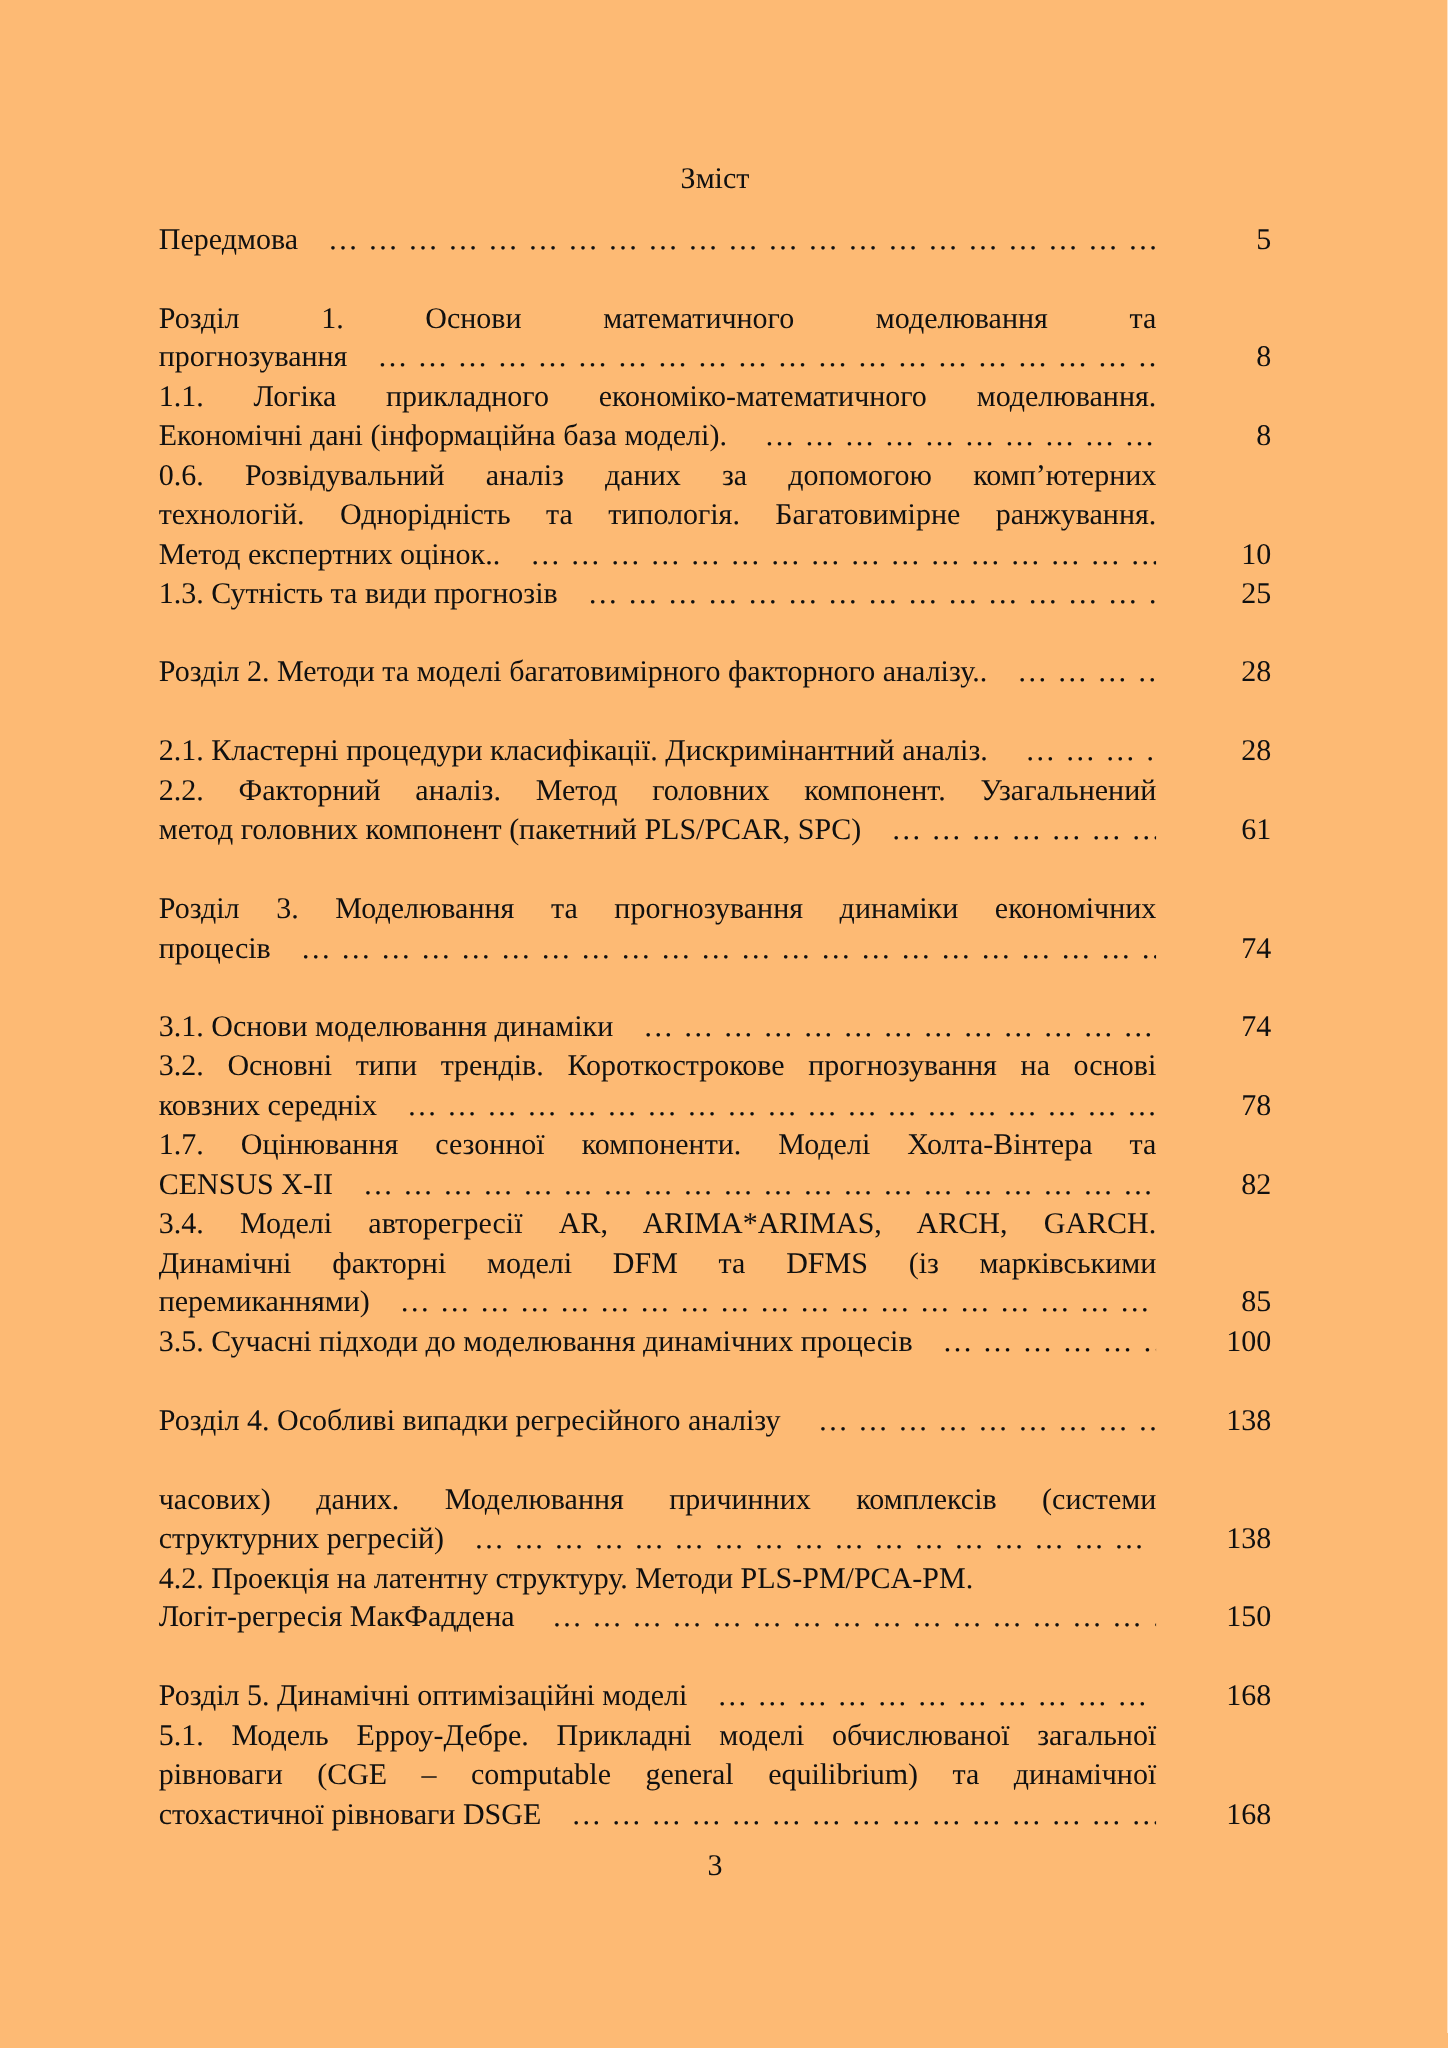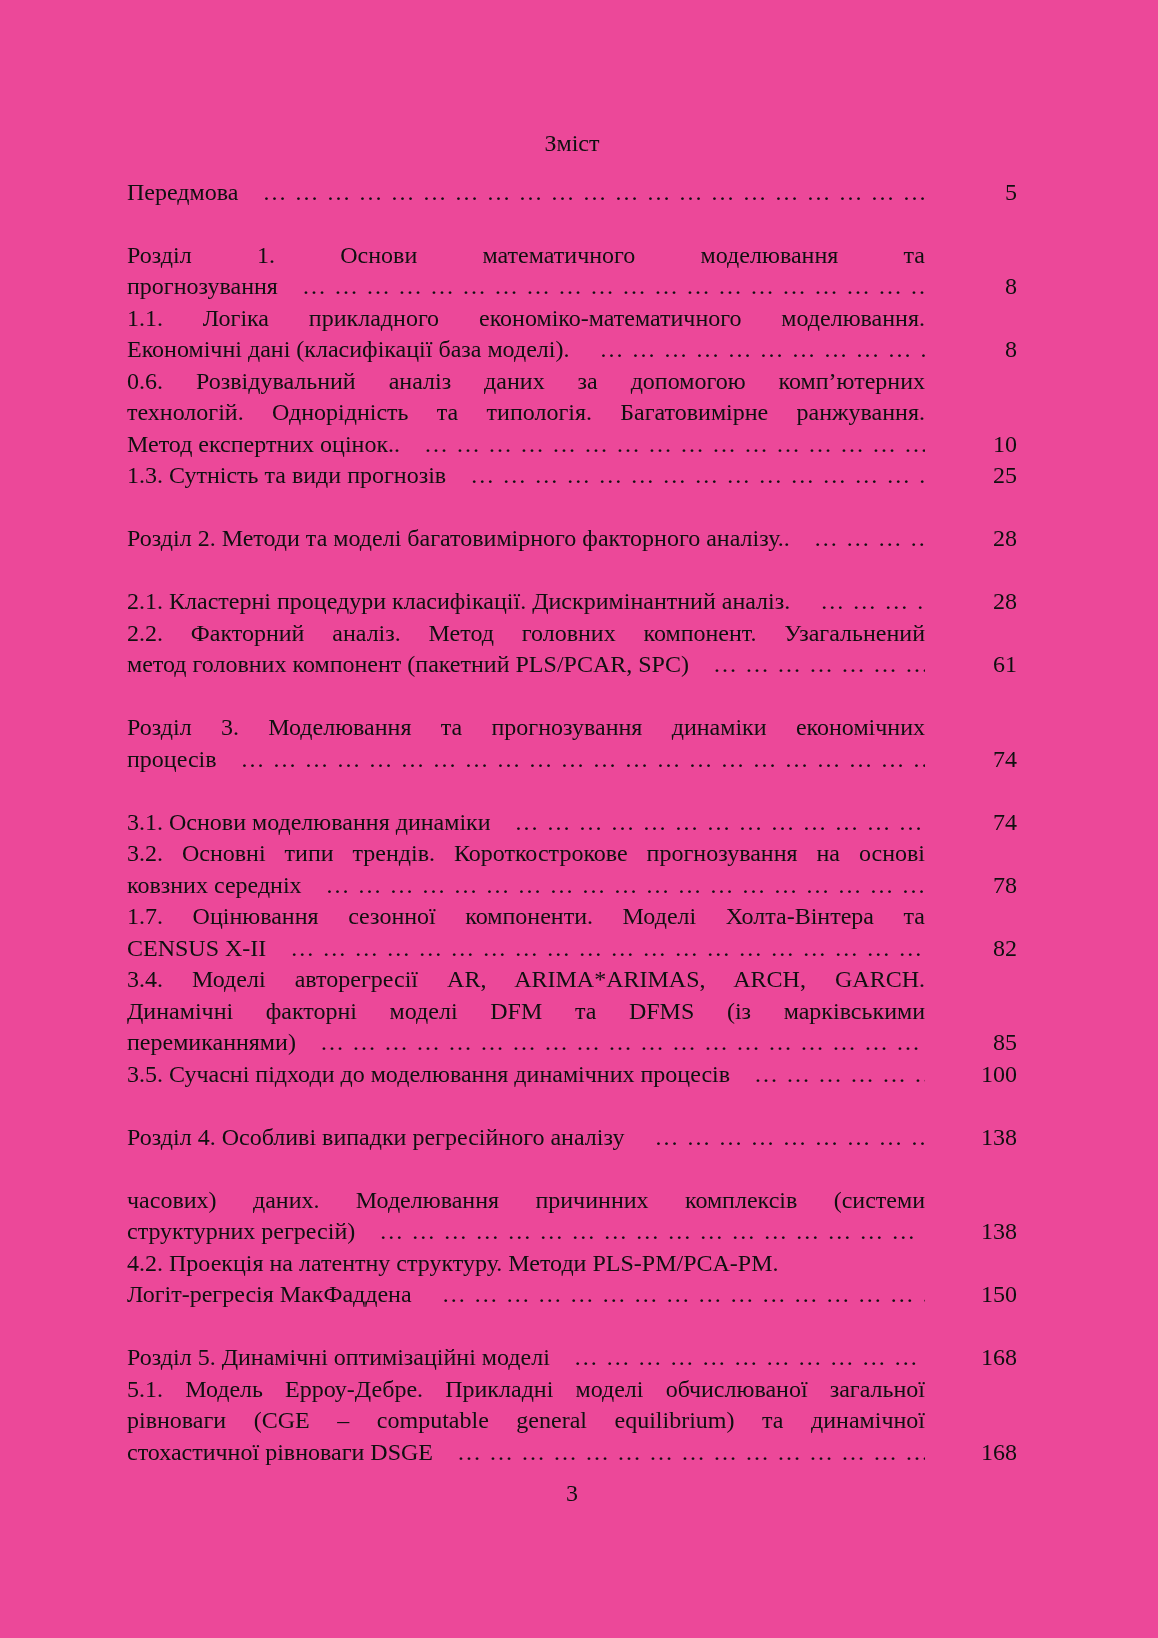--- a/index.html
+++ b/index.html
@@ -1,21 +1,21 @@
 <!DOCTYPE html>
 <html lang="uk"><head>
 <meta charset="utf-8">
 <style>
   * { box-sizing: border-box; }
   html, body { margin: 0; padding: 0; background: #ffffff; }
   .page {
     position: relative;
     width: 1158px;
     height: 1638px;
-    background: #ec4899;
+    background: #fdba74;
     color: #101010;
     font-family: "Liberation Serif", "DejaVu Serif", serif;
     font-size: 24px;
     line-height: 31.5px;
     padding: 128px 4px 0 127px;
     overflow: hidden;
   }
   .title {
     width: 890px;
     text-align: center;
@@ -58,21 +58,21 @@
             <div class="txt"><span class="bold">прогнозування</span></div>
             <div class="dots">… … … … … … … … … … … … … … … … … … … … … … … … … … … … … … … … … … … … … … … … … … … … … … … … … … … … … … … … … … … … … … … … … … … … … … … … … … … … … … … … </div>
           </div>
         </div>
         <div class="pagenum">8</div>
       </div>
       <div class="entry">
         <div class="entry-text">
           <div class="line j"><span>1.1. Логіка прикладного економіко-математичного моделювання.</span></div>
           <div class="line leader">
-            <div class="txt"><span>Економічні дані (класифікації база моделі). </span></div>
+            <div class="txt"><span>Економічні дані (інформаційна база моделі). </span></div>
             <div class="dots">… … … … … … … … … … … … … … … … … … … … … … … … … … … … … … … … … … … … … … … … … … … … … … … … … … … … … … … … … … … … … … … … … … … … … … … … … … … … … … … … </div>
           </div>
         </div>
         <div class="pagenum">8</div>
       </div>
       <div class="entry">
         <div class="entry-text">
           <div class="line j"><span>0.6. Розвідувальний аналіз даних за допомогою комп’ютерних</span></div>
           <div class="line j"><span>технологій. Однорідність та типологія. Багатовимірне ранжування.</span></div>
           <div class="line leader">

